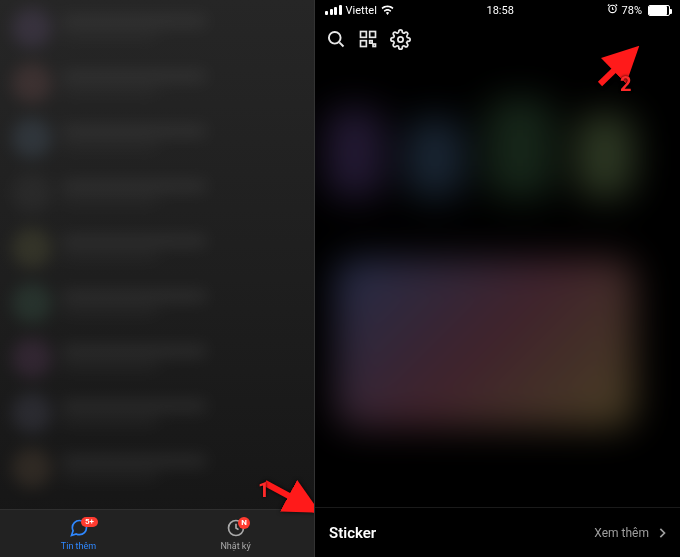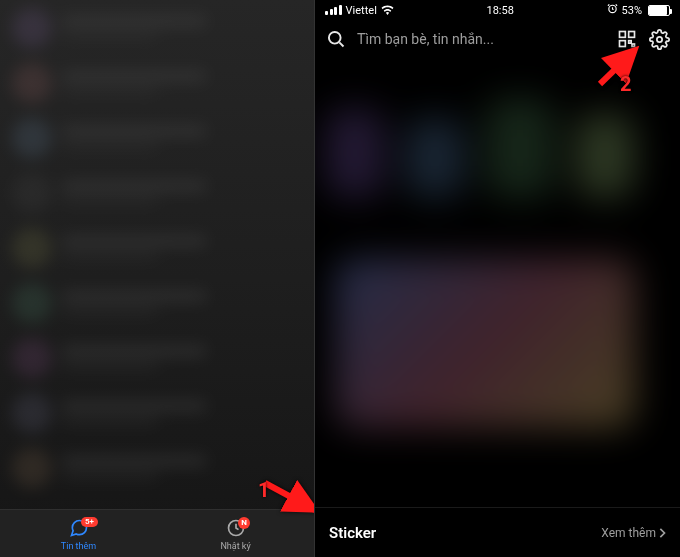--- a/index.html
+++ b/index.html
@@ -164,21 +164,21 @@
     height: 50px;
     background:#000;
     border-top:1px solid #1a1a1a;
     display:flex;
     align-items:center;
     justify-content:space-between;
     padding: 4px 14px;
     color:#fff;
   }
   .sticker-title { font-size:15px; font-weight:600; }
-  .sticker-more { font-size:12px; color:#9e9e9e; display:flex; align-items:center; gap:2px; cursor:pointer;}
+  .sticker-more { font-size:12px; color:#9e9e9e; display:flex; align-items:center; gap:9px; cursor:pointer;}
   
   .arrow {
     position:absolute;
     pointer-events:none;
   }
   .arrow svg { filter: drop-shadow(0 0 2px rgba(0,0,0,0.8)); }
   .anno-num {
     position:absolute;
     color:#ff2a2a;
     font-weight:700;
@@ -309,35 +309,34 @@
       </span>
     </div>
     <span>18:58</span>
     <div class="status-right">
       <span>
         <svg width="11" height="11" viewBox="0 0 24 24" fill="none" stroke="#fff" stroke-width="2.5">
             <circle cx="12" cy="13" r="8"></circle>
             <path d="M12 9v4l2 2M5 3L2 6M19 3l3 3"></path>
           </svg>
       </span>
-      <span>53%</span>
+      <span>78%</span>
       <div class="battery">
           <div class="battery-fill"></div>
         </div>
     </div>
   </div>
 
   <div class="search-bar">
     <div class="search-icon">
       <svg width="20" height="20" viewBox="0 0 24 24" fill="none" stroke="#e8e8e8" stroke-width="2.3">
           <circle cx="10.5" cy="10.5" r="7"></circle>
           <line x1="21" y1="21" x2="16" y2="16"></line>
         </svg>
     </div>
-    <div class="search-text">Tìm bạn bè, tin nhắn...</div>
     <div class="qr-icon">
       <svg width="20" height="20" viewBox="0 0 24 24" fill="none" stroke="#e8e8e8" stroke-width="2">
           <rect x="3" y="3" width="7" height="7"></rect>
           <rect x="14" y="3" width="7" height="7"></rect>
           <rect x="3" y="14" width="7" height="7"></rect>
           <rect x="14" y="14" width="3" height="3"></rect>
           <rect x="18" y="18" width="3" height="3"></rect>
         </svg>
     </div>
     <div class="gear-icon">

